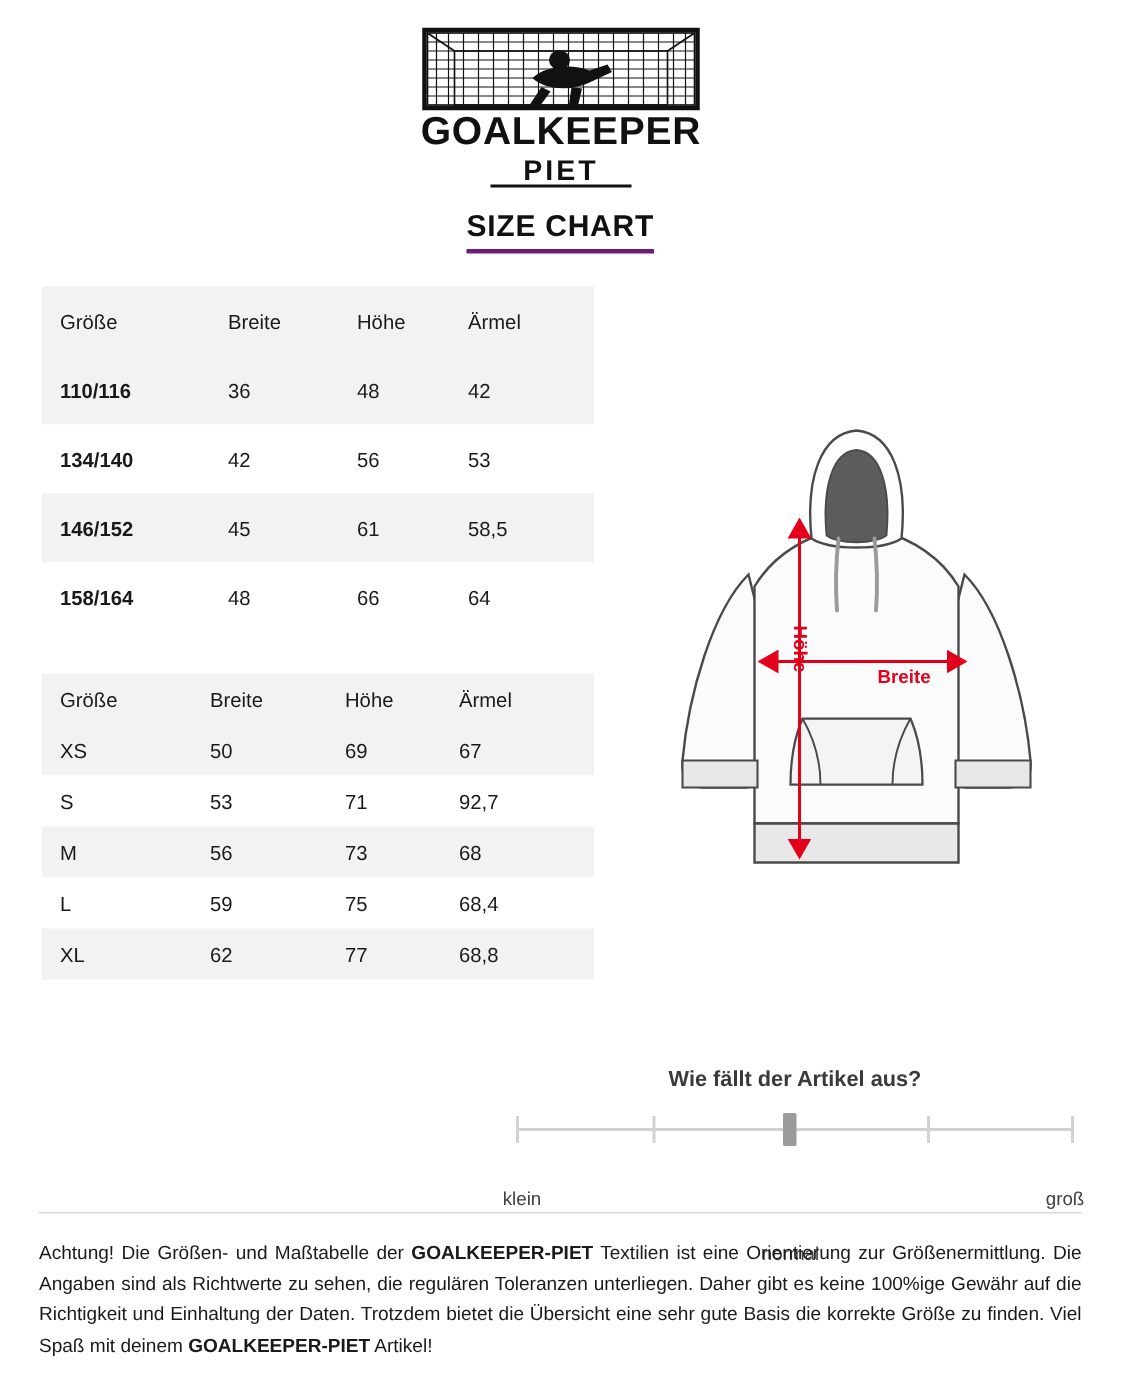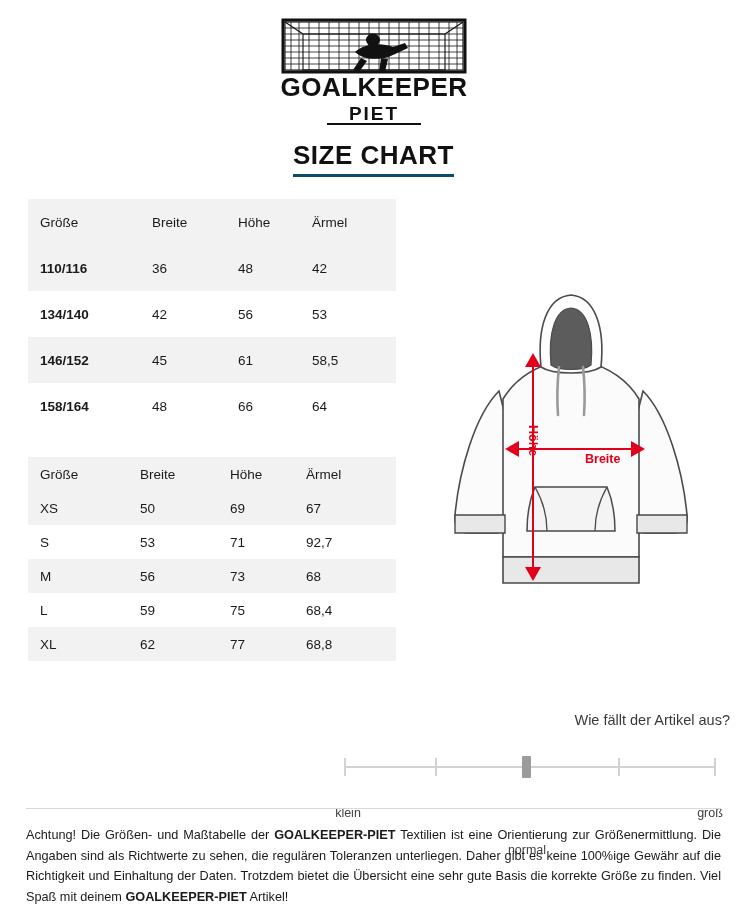--- a/index.html
+++ b/index.html
@@ -20,28 +20,28 @@
     padding-top: 14px;
     display: flex;
     flex-direction: column;
     align-items: center;
   }
   .logo-svg { display: block; }
 
   
   .title {
     text-align: center;
-    font-size: 26px;
+    font-size: 20px;
     font-weight: bold;
     letter-spacing: 0.5px;
     color: #111;
     margin-top: 6px;
     padding-bottom: 3px;
     display: inline-block;
-    border-bottom: 3px solid #0c4a6e;
+    border-bottom: 3px solid #701a75;
   }
   .title-row { text-align: center; margin-top: 2px; }
 
   
   .content {
     position: relative;
     margin-top: 22px;
     height: 520px;
   }
 
@@ -96,24 +96,23 @@
   
   .fit-section {
     position: absolute;
     left: 330px;
     top: 712px;
     width: 400px;
     text-align: center;
   }
   .fit-title {
     font-size: 14.5px;
-    font-weight: normal;
+    font-weight: bold;
     color: #3a3a3a;
-    margin-bottom: 26px;
-    text-align: right;
+    margin-bottom: 12px;
   }
   .fit-scale { position: relative; height: 46px; }
   .fit-line {
     position: absolute;
     left: 14px; right: 14px; top: 12px;
     height: 2px;
     background: #d2d2d2;
   }
   .tick {
     position: absolute;

